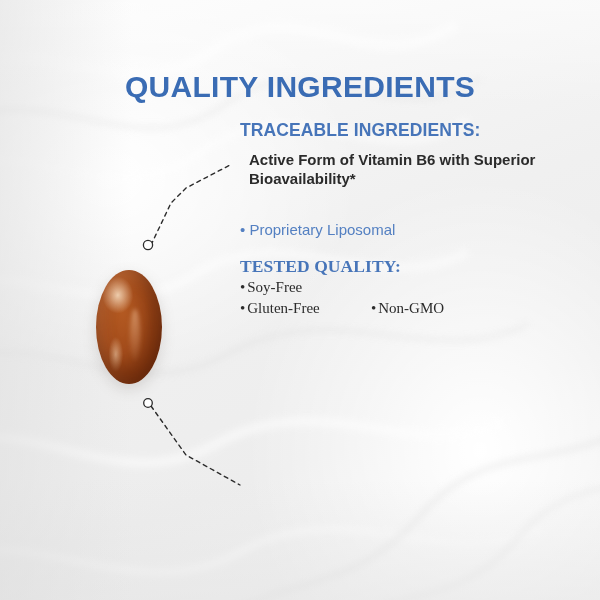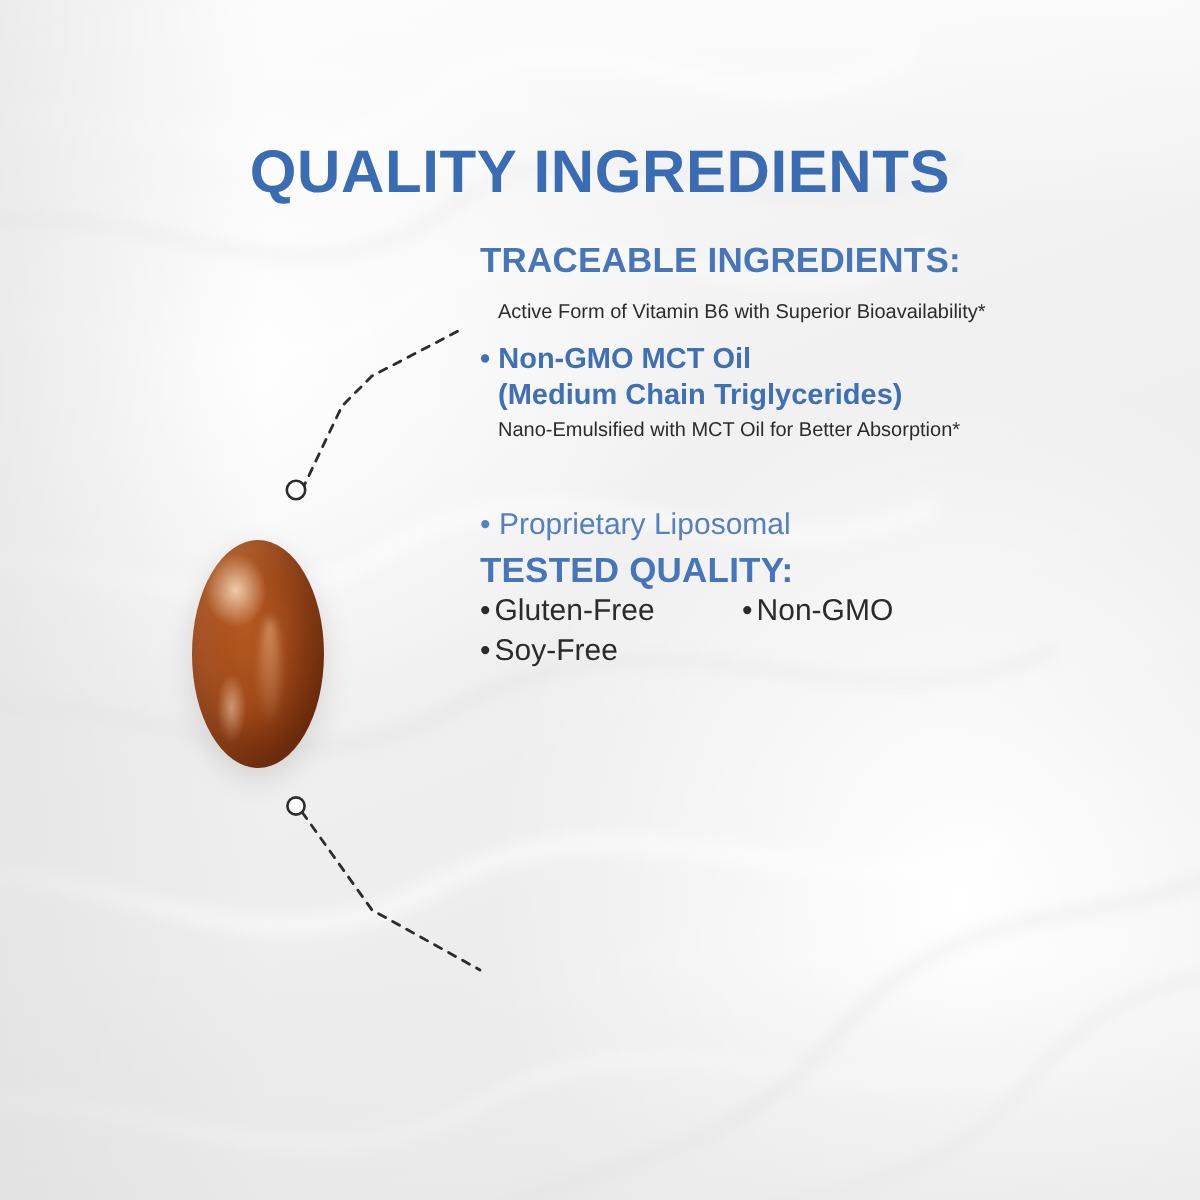--- a/index.html
+++ b/index.html
@@ -143,41 +143,42 @@
     margin-top: 32px;
   }
   .ing-name-sub {
     font-size: 14.5px;
     font-weight: bold;
     color: #3f6fb5;
     line-height: 1.24;
     padding-left: 9px;
   }
   .ing-desc {
-    font-size: 10px;
+    font-size: 15px;
     color: #2b2b2b;
     line-height: 1.32;
     padding-left: 9px;
     margin-top: 1px;
+    font-weight: bold;
   }
 
   .bullet-row {
     font-size: 15px;
     color: #2b2b2b;
     line-height: 1.34;
   }
   .bullet-row .bt { margin-right: 2px; }
 
   .two-col {
     display: flex;
   }
   .two-col .col-a { width: 131px; flex: 0 0 131px; }
   .two-col .col-b { flex: 1; }
 
-  .tested-block { margin-top: 2px; }
+  .tested-block { margin-top: 16px; font-family: Liberation Serif, serif; }
   .suggested-block { margin-top: 20px; }
   .tested-list { margin-top: 1px; }
   .suggested-list { margin-top: 1px; }
 </style>
 </head>
 <body>
 
 <div id="infographic">
 
   <div class="bg-base"></div>
@@ -225,52 +226,44 @@
 
   <div class="content">
 
     <div class="section">
       <div class="section-heading">TRACEABLE INGREDIENTS:</div>
 
       <div class="ingredient">
         <div class="ing-desc">Active Form of Vitamin B6 with Superior Bioavailability*</div>
       </div>
 
-      <div class="ingredient">
-        <div class="ing-name">
-          <span>•</span>
-          <span>Non-GMO MCT Oil</span>
-        </div>
-        <div class="ing-name-sub">(Medium Chain Triglycerides)</div>
-        <div class="ing-desc">Nano-Emulsified with MCT Oil for Better Absorption*</div>
-      </div>
 
       <div class="ingredient">
         <div class="ing-name light">
           <span>•</span>
           <span>Proprietary Liposomal</span>
         </div>
       </div>
     </div>
 
     <div class="section tested-block">
       <div class="section-heading">TESTED QUALITY:</div>
       <div class="tested-list">
+        <div class="two-col">
+          <div class="col-a bullet-row">
+            <span class="bt">•</span><span>Soy-Free</span>
+          </div>
+          <div class="col-b"></div>
+        </div>
         <div class="two-col">
           <div class="col-a bullet-row">
             <span class="bt">•</span><span>Gluten-Free</span>
           </div>
           <div class="col-b bullet-row">
             <span class="bt">•</span><span>Non-GMO</span>
           </div>
         </div>
-        <div class="two-col">
-          <div class="col-a bullet-row">
-            <span class="bt">•</span><span>Soy-Free</span>
-          </div>
-          <div class="col-b"></div>
-        </div>
       </div>
     </div>
 
 
   </div>
 </div>
 
 </body></html>

